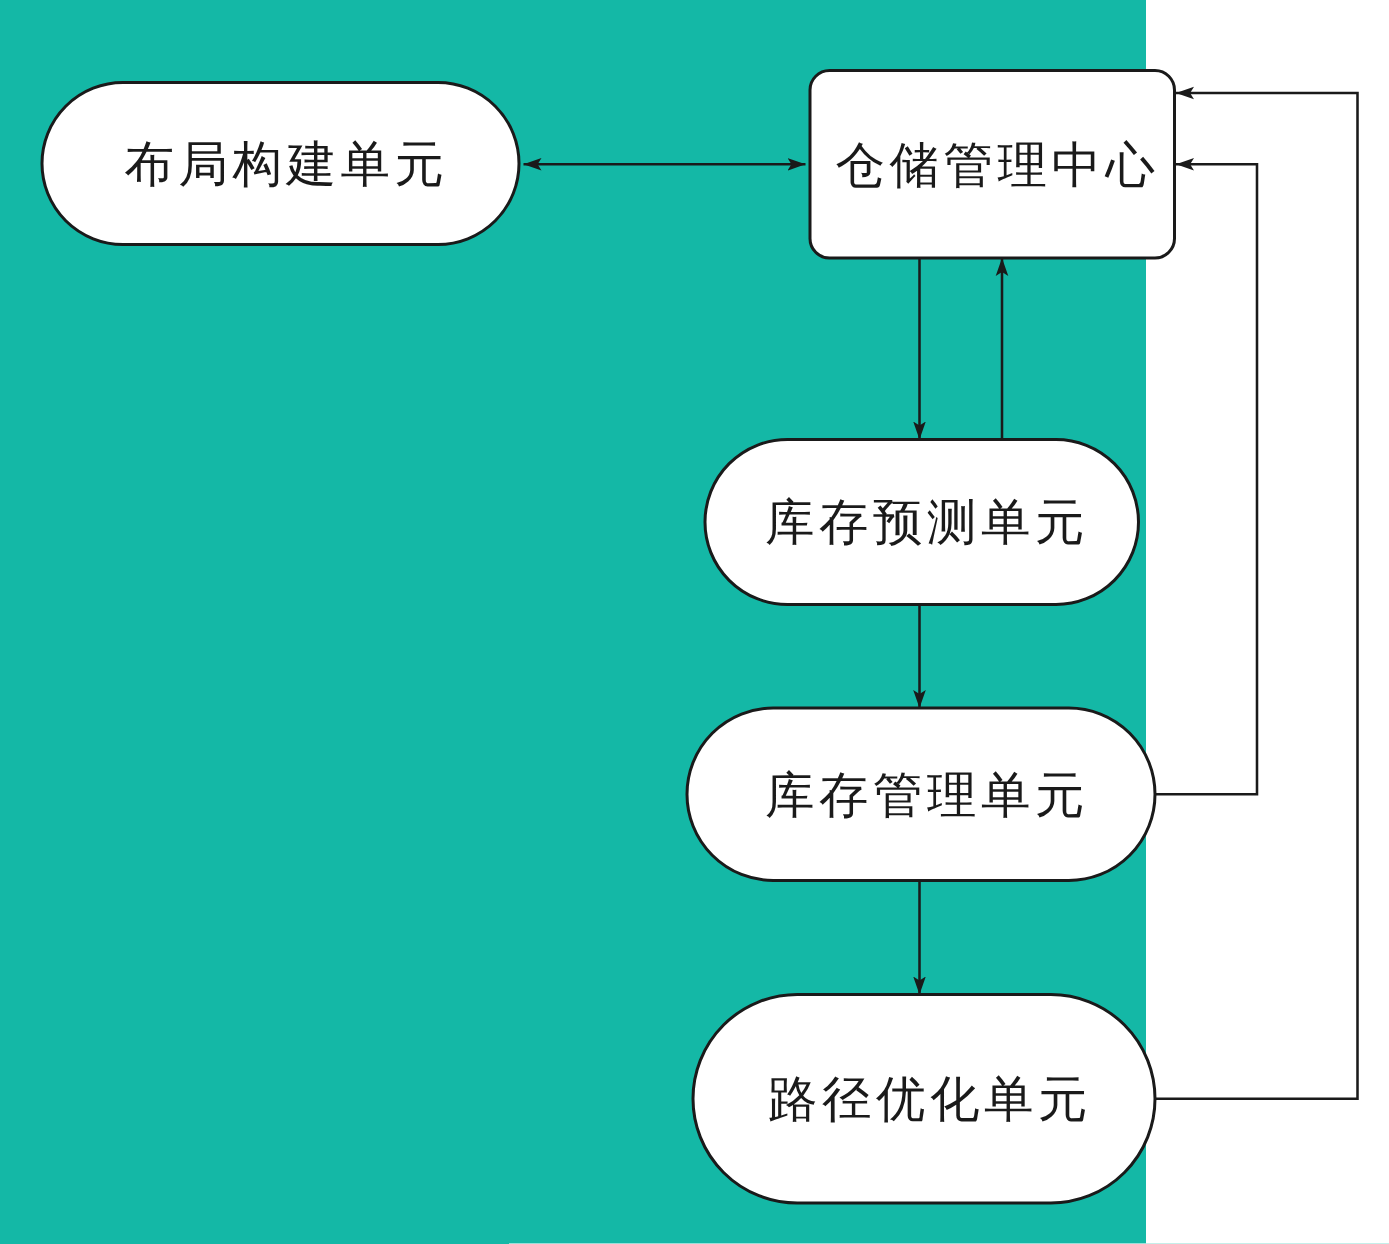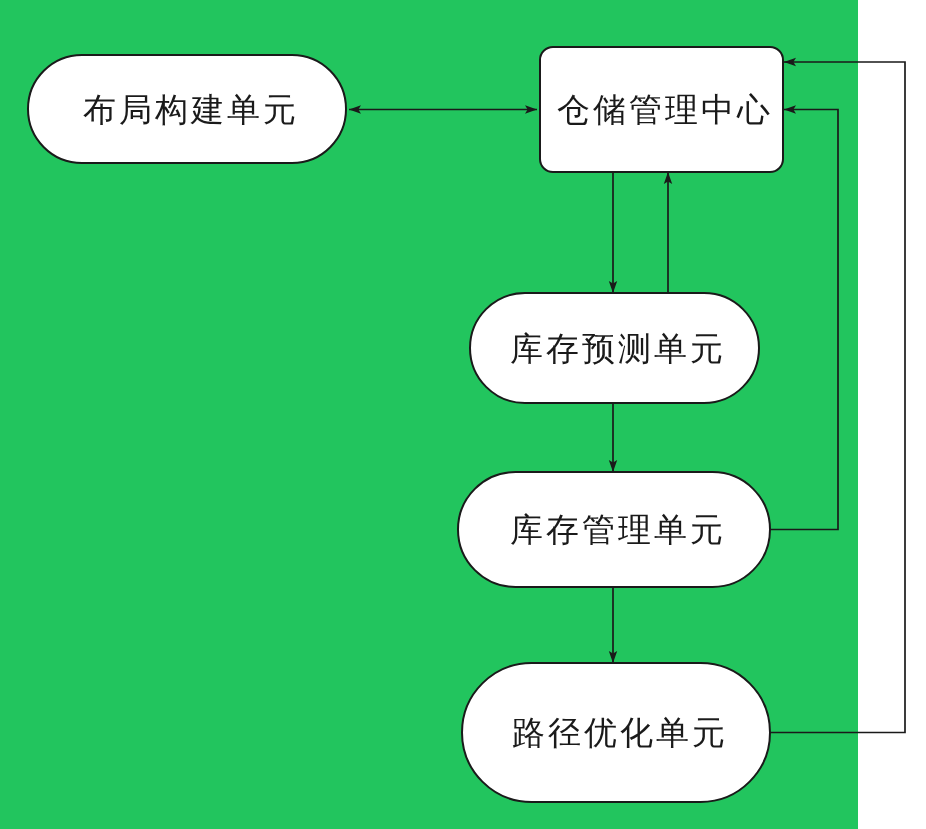--- a/index.html
+++ b/index.html
@@ -2,23 +2,23 @@
 <html><head>
 <meta charset="utf-8">
 <style>
   html, body {
     margin: 0;
     padding: 0;
     background: #ffffff;
   }
   .canvas {
     position: relative;
-    width: 858px;
+    width: 764px;
     height: 829px;
-    background: #22c55e;
+    background: #14b8a6;
     font-family: "DejaVu Serif", "Liberation Serif", serif;
     text-align: center;
   }
   svg text {
     font-family: "DejaVu Serif", "Liberation Serif", serif;
     font-size: 33px;
     letter-spacing: 3px;
     fill: #1a1a1a;
   }
   .node-shape {

